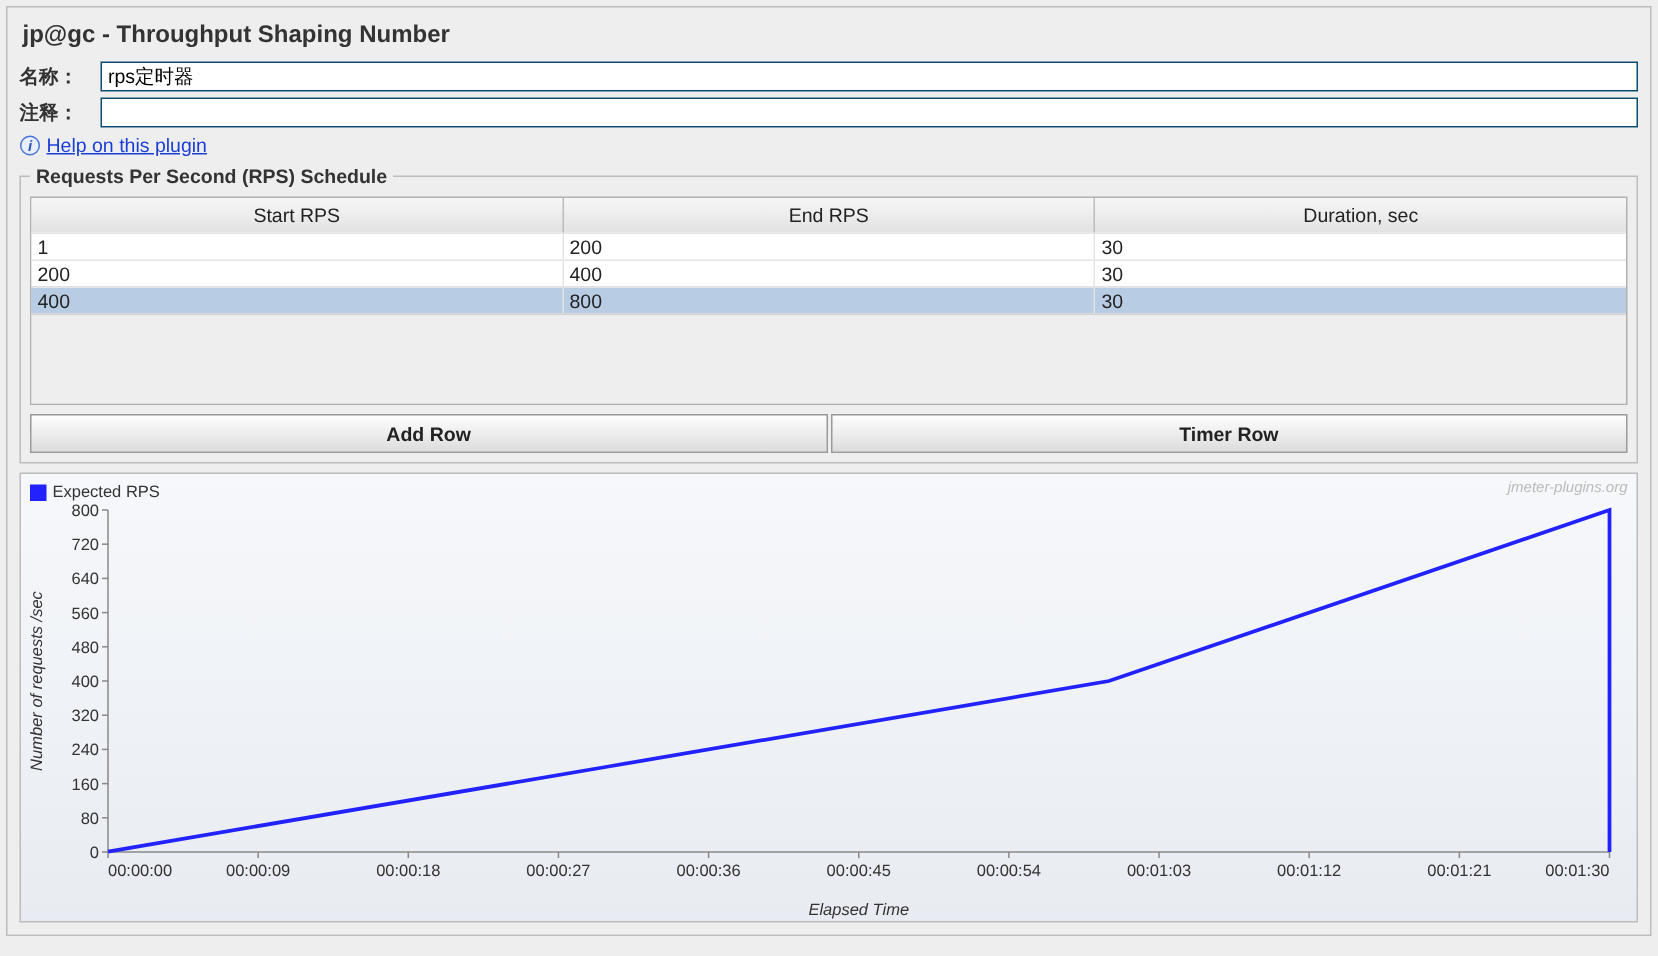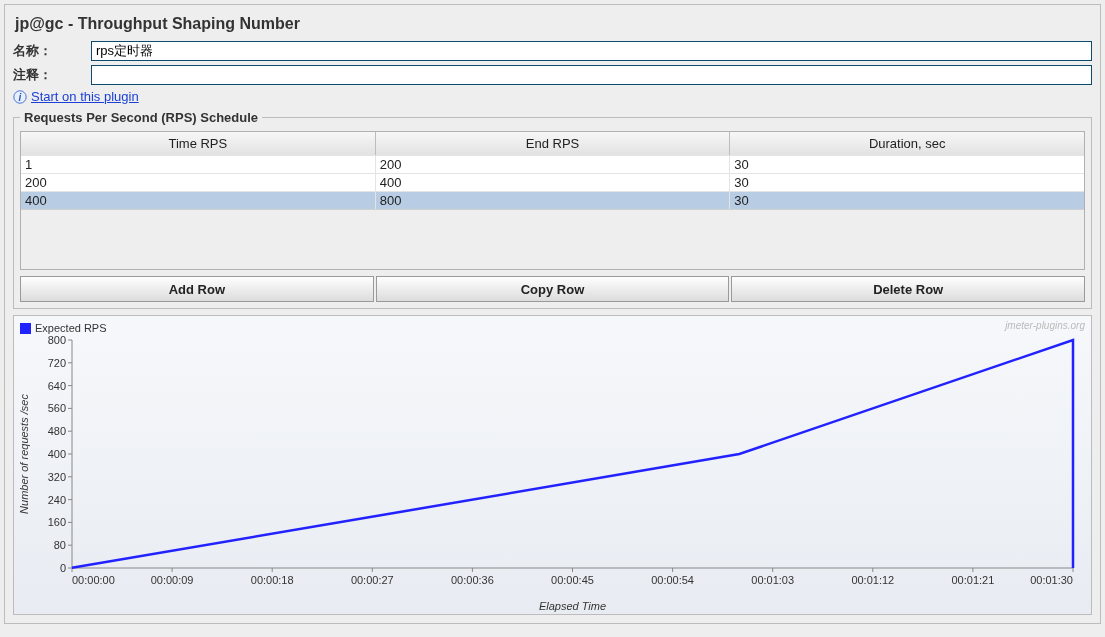--- a/index.html
+++ b/index.html
@@ -22,21 +22,20 @@
   .title {
     font-size: 16px;
     font-weight: bold;
     color: #333;
     padding: 4px 0 8px 2px;
   }
   .row {
     display: flex;
     align-items: center;
     margin-bottom: 4px;
-    gap: 24px;
   }
   .lbl {
     font-size: 13px;
     font-weight: bold;
     color: #333;
     width: 54px;
     text-align: left;
   }
   .txt {
     flex: 1;
@@ -179,29 +178,29 @@
     <input class="txt" type="text" value="" style="">
   </div>
 
   <div class="help-row">
     <span class="info-icon">
       <svg width="14" height="14" viewBox="0 0 14 14">
         <circle cx="7" cy="7" r="6.2" fill="#e8f0ff" stroke="#4a74d6" stroke-width="1"></circle>
         <text x="7" y="10.5" text-anchor="middle" font-size="10" font-weight="bold" fill="#2a54b6" font-family="Georgia,serif" font-style="italic">i</text>
       </svg>
     </span>
-    <a class="help-link">Start on this plugin</a>
+    <a class="help-link">Help on this plugin</a>
   </div>
 
   <fieldset>
     <legend>Requests Per Second (RPS) Schedule</legend>
 
     <div class="grid">
       <div class="grid-header">
-        <div>Time RPS</div>
+        <div>Start RPS</div>
         <div>End RPS</div>
         <div>Duration, sec</div>
       </div>
       <div class="grid-body">
         <div class="grid-row">
           <div>1</div>
           <div>200</div>
           <div>30</div>
         </div>
         <div class="grid-row">
@@ -213,22 +212,21 @@
           <div>400</div>
           <div>800</div>
           <div>30</div>
         </div>
       </div>
       <div class="grid-footer"></div>
     </div>
 
     <div class="btn-row">
       <button class="btn">Add Row</button>
-      <button class="btn">Copy Row</button>
-      <button class="btn">Delete Row</button>
+      <button class="btn">Timer Row</button>
     </div>
 
   </fieldset>
 
   <div class="chart-box">
     <div class="legend-item">
       <span class="legend-swatch"></span>
       <span>Expected RPS</span>
     </div>
     <div class="watermark">jmeter-plugins.org</div>

